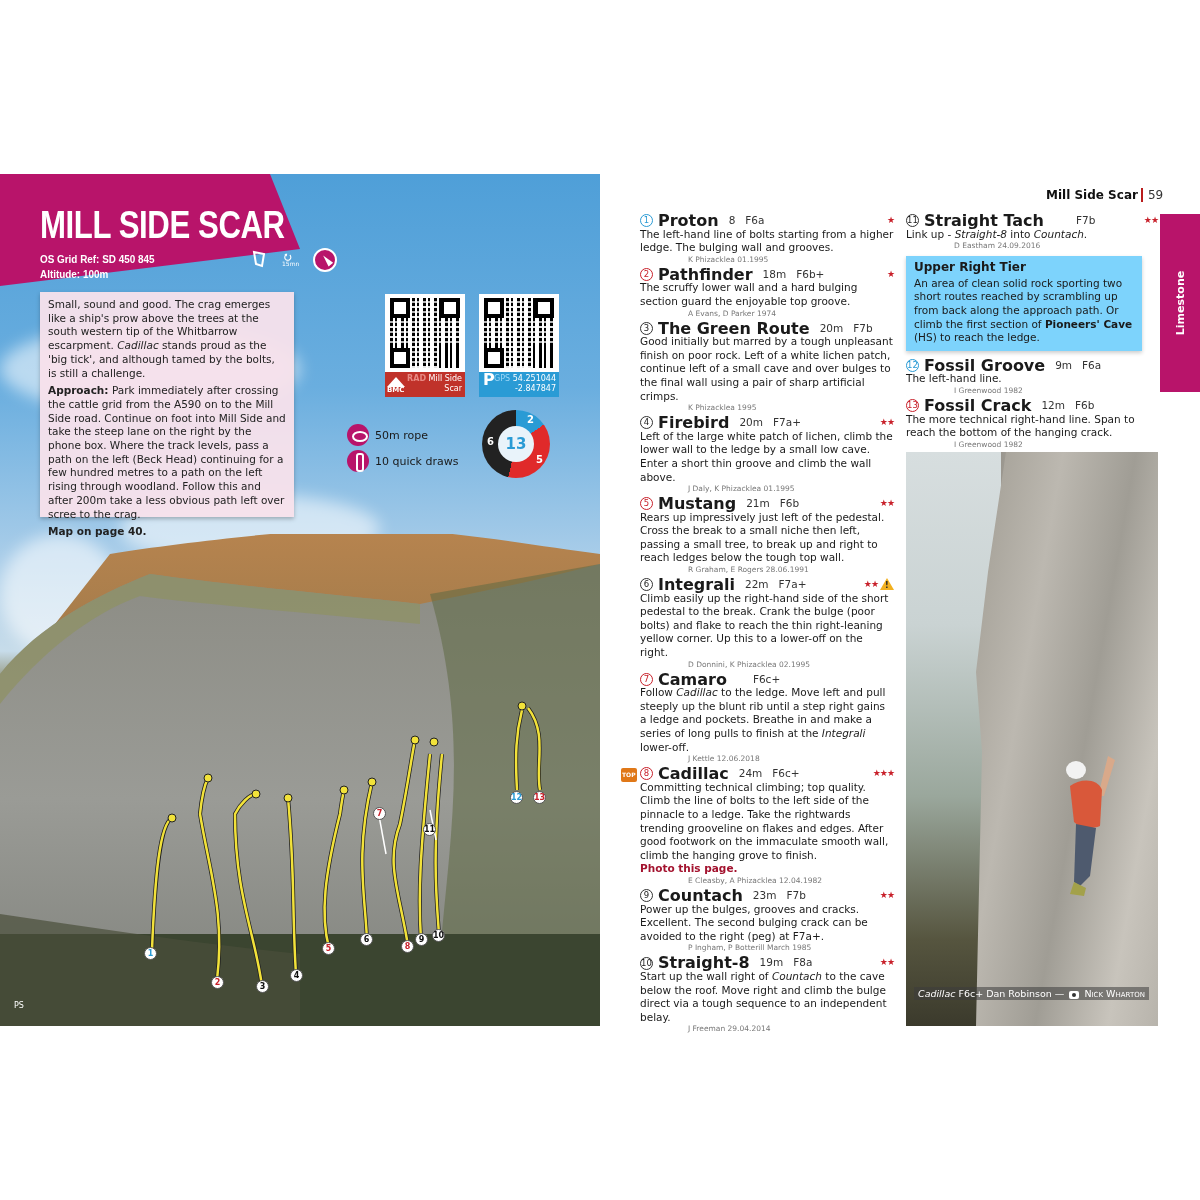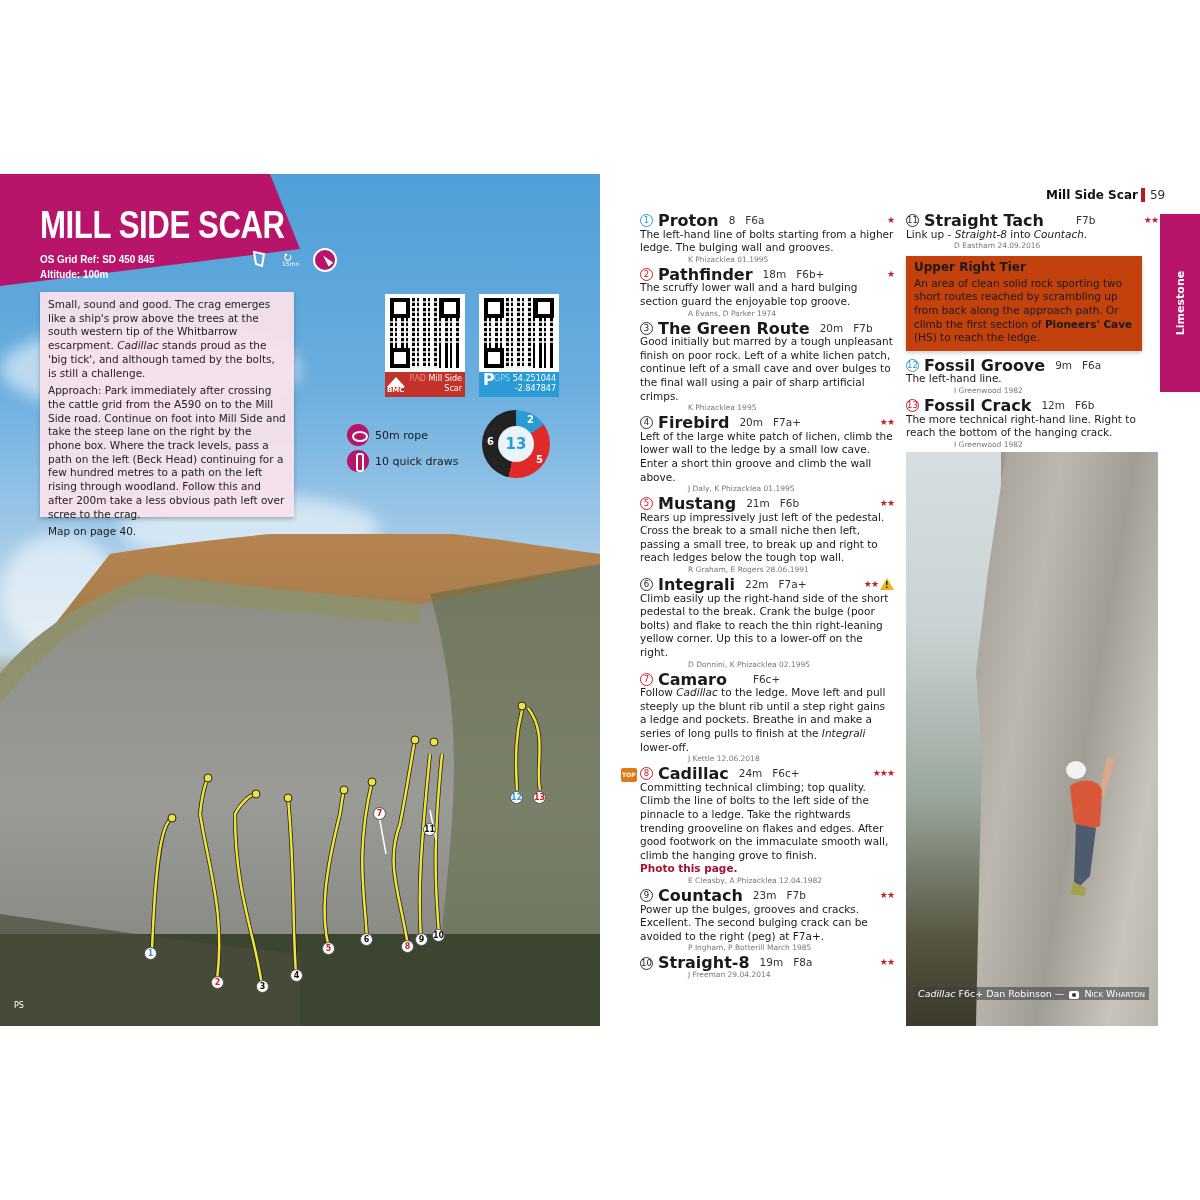--- a/index.html
+++ b/index.html
@@ -19,21 +19,21 @@
   .grid-ref { top: 79px; }
   .altitude { top: 94px; }
   .title-icon { position: absolute; color: #fff; font-size: 14px; font-weight: 700; text-align:center; }
   .approach-time { position: absolute; left: 282px; top: 86px; font-size: 6px; color: #fff; }
   .compass-icon { position: absolute; left: 313px; top: 74px; width: 24px; height: 24px; border-radius: 50%; background: #b8146a; border: 2px solid #fff; }
   .compass-icon::after { content: ""; position: absolute; left: 9px; top: 4px; width: 0; height: 0; border-left: 3px solid transparent; border-right: 3px solid transparent; border-bottom: 12px solid #fff; transform: rotate(-40deg); }
 
   .intro-box { position: absolute; left: 40px; top: 118px; width: 254px; height: 225px; background: rgba(248,225,235,0.95);
     padding: 6px 8px; font-size: 10.5px; line-height: 13.7px; color: #222; box-shadow: 0 2px 4px rgba(0,0,0,0.25); }
   .intro-box p { margin-bottom: 4px; }
-  .intro-box b { font-weight: 400; text-align: center; }
+  .intro-box b { font-weight: 700; text-align: center; }
 
   .qr-card { position: absolute; top: 120px; width: 80px; height: 103px; background: #fff; }
   .qr-code { position: absolute; left: 5px; top: 4px; width: 70px; height: 70px;
     background:
       linear-gradient(#fff,#fff) 4px 4px/12px 12px no-repeat,
       linear-gradient(#000,#000) 0 0/20px 20px no-repeat,
       linear-gradient(#fff,#fff) 54px 4px/12px 12px no-repeat,
       linear-gradient(#000,#000) 50px 0/20px 20px no-repeat,
       linear-gradient(#fff,#fff) 4px 54px/12px 12px no-repeat,
       linear-gradient(#000,#000) 0 50px/20px 20px no-repeat,
@@ -41,42 +41,42 @@
       #fff;
   }
   .qr-code::after { content:""; position:absolute; inset:0;
     background: repeating-linear-gradient(0deg, rgba(255,255,255,0.9) 0 2px, transparent 2px 5px, rgba(255,255,255,0.7) 5px 7px, transparent 7px 10px);
     clip-path: polygon(0 22px, 22px 22px, 22px 0, 48px 0, 48px 22px, 70px 22px, 70px 48px, 48px 48px, 48px 70px, 22px 70px, 22px 48px, 0 48px);
   }
   .qr-label { position: absolute; left: 0; bottom: 0; width: 80px; height: 25px; color: #fff; font-size: 8px; line-height: 10px; text-align: right; padding: 2px 3px; }
   .qr-rad .qr-label { background: #c0322a; }
   .qr-gps .qr-label { background: #2a9bd5; }
   .qr-label .tag { color: #9dd7f7; }
-  .qr-rad .qr-label .tag { color: #e88a83; }
+  .qr-rad .qr-label .tag { color: #e88a83; font-weight: bold; }
   .bmc-logo { position: absolute; left: 2px; bottom: 2px; font-size: 7px; font-weight: 700; color: #fff; }
   .bmc-logo::before { content:""; position:absolute; left:0; bottom:8px; width:0;height:0; border-left:9px solid transparent; border-right:9px solid transparent; border-bottom:10px solid #fff; }
   .p-letter { position: absolute; left: 4px; top: 3px; font-size: 16px; font-weight: 700; color: #fff; }
 
   .gear-row { position: absolute; left: 347px; display: flex; align-items: center; gap: 6px; font-size: 11px; color: #1a1a1a; }
   .gear-icon { width: 22px; height: 22px; border-radius: 50%; background: #b8146a; position: relative; }
   .gear-icon::after { content:""; position:absolute; left:5px; top:7px; width:12px; height:7px; border:2px solid #fff; border-radius:50%; }
   .quickdraw-icon::after { left:9px; top:3px; width:4px; height:15px; border-radius: 3px; }
 
   .donut { position: absolute; left: 482px; top: 236px; width: 68px; height: 68px; border-radius: 50%; }
   .donut-hole { position: absolute; left: 16px; top: 16px; width: 36px; height: 36px; border-radius: 50%; background: #e9f3fa; text-align: center; line-height: 36px; font-size: 15px; font-weight: 700; color: #2a9bd5; }
   .donut-label { position: absolute; font-size: 10px; color: #fff; font-weight: 700; }
   .route-marker { position: absolute; width: 13px; height: 13px; border-radius: 50%; background: #fff; font-size: 8px; line-height: 12px; text-align: center; font-weight: 700; color: #111; border: 1px solid #555; }
   .route-marker.blue { color: #2a9bd5; }
   .route-marker.red { color: #c8202a; }
 
   .page-number-left { position: absolute; left: 14px; bottom: 16px; font-size: 8px; color: #fff; }
 
   
   .running-header { position: absolute; left: 1046px; top: 188px; font-size: 12px; font-weight: 700; color: #111; }
-  .running-header .pg { font-weight: 400; color: #333; border-left: 4px solid #b91c1c; padding-left: 5px; margin-left: 3px; }
+  .running-header .pg { font-weight: 400; color: #333; border-left: 2px solid #b91c1c; padding-left: 5px; margin-left: 3px; }
   .limestone-tab { position: absolute; left: 1160px; top: 214px; width: 40px; height: 178px; background: #b8146a; }
   .limestone-tab span { position: absolute; left: 50%; top: 50%; transform: translate(-50%,-50%) rotate(-90deg); color: #fff; font-weight: 700; font-size: 11px; white-space: nowrap; }
 
   .col { position: absolute; font-size: 10.5px; line-height: 13.6px; color: #1a1a1a; }
   .col-1 { left: 640px; top: 214px; width: 254px; }
   .col-2 { left: 906px; top: 214px; width: 252px; }
   .route { margin-bottom: 4px; position: relative; }
   .route-head { display: flex; align-items: center; gap: 0; white-space: nowrap; }
   .num-circle { display: inline-block; width: 13px; height: 13px; border-radius: 50%; border: 1px solid #333; font-size: 8.5px; line-height: 11px; text-align: center; margin-right: 5px; flex-shrink: 0; }
   .num-circle.blue { border-color: #2a9bd5; color: #2a9bd5; }
@@ -86,21 +86,21 @@
   .route-grade { color: #333; }
   .stars { position: absolute; right: 0; top: 0; color: #c8202a; font-size: 9px; letter-spacing: -1px; }
   .warn-icon { display: inline-block; width: 0; height: 0; border-left: 7px solid transparent; border-right: 7px solid transparent; border-bottom: 12px solid #f2b01e; position: relative; vertical-align: middle; margin-left: 1px; }
   .warn-icon::after { content: "!"; position: absolute; left: -2px; top: 1px; font-size: 8px; font-weight: 700; color: #222; }
   .top-badge { position: absolute; left: -19px; top: 1px; font-size: 6px; color: #fff; background: #e07818; font-weight: 700; padding: 0 1px; border-radius: 2px; }
   .route-desc { }
   .route-fa { font-size: 7.5px; color: #777; line-height: 9px; padding-left: 48px; }
   .photo-link { color: #a3122e; font-weight: 700; }
   em { font-style: italic; }
 
-  .tier-box { background: #c2410c; padding: 5px 8px 6px 8px; margin: 6px 0 8px 0; box-shadow: 0 2px 4px rgba(0,0,0,0.2); width: 236px; }
+  .tier-box { background: #7dd3fc; padding: 5px 8px 6px 8px; margin: 6px 0 8px 0; box-shadow: 0 2px 4px rgba(0,0,0,0.2); width: 236px; }
   .tier-title { font-weight: 700; font-size: 12px; margin-bottom: 2px; }
 
   .climber-photo { position: absolute; left: 906px; top: 452px; width: 252px; height: 574px; overflow: hidden;
     background: linear-gradient(90deg, #aab2ae 0%, #b3bcb8 25%, #8f8c84 32%, #a8a49c 45%, #bdb9b1 65%, #b1aca4 80%, #c3bfb7 100%); }
   .mist { position: absolute; left: 0; top: 0; width: 95px; height: 574px;
     background: linear-gradient(180deg, #d7dedf 0%, #cad3d3 30%, #9aa79c 60%, #56553f 85%, #3b3a2c 100%); }
   .rock-edge { position: absolute; left: 70px; top: 0; width: 190px; height: 574px;
     background: linear-gradient(100deg, #6f6c63 0%, #a8a49b 8%, #bcb8b0 30%, #a09d95 55%, #c8c4bc 80%, #b5b1a9 100%);
     clip-path: polygon(30px 0, 190px 0, 190px 574px, 0 574px, 6px 300px, 0 220px, 12px 120px); }
   .climber { position: absolute; left: 1060px; top: 756px; }
@@ -356,20 +356,21 @@
     <div class="route-fa">P Ingham, P Botterill March 1985</div>
   </div>
   <div class="route">
     <div class="route-head">
         <span class="num-circle">10</span>
         <span class="route-name">Straight-8</span>
         <span class="route-len">19m</span>
         <span class="route-grade">F8a</span>
       </div>
     <span class="stars">★★</span>
+    <div class="route-desc"><span>Start up the wall right of </span><em>Countach</em><span> to the cave below the roof. Move right and climb the bulge direct via a tough sequence to an independent belay.</span></div>
     <div class="route-fa">J Freeman 29.04.2014</div>
   </div>
 </div>
 
 <div class="col col-2">
   <div class="route" style="width:252px;">
     <div class="route-head">
         <span class="num-circle">11</span>
         <span class="route-name" style="margin-right:32px;">Straight Tach</span>
         <span class="route-grade">F7b</span>
@@ -394,21 +395,21 @@
     <div class="route-desc">The left-hand line.</div>
     <div class="route-fa">I Greenwood 1982</div>
   </div>
   <div class="route">
     <div class="route-head">
         <span class="num-circle red">13</span>
         <span class="route-name">Fossil Crack</span>
         <span class="route-len">12m</span>
         <span class="route-grade">F6b</span>
       </div>
-    <div class="route-desc">The more technical right-hand line. Right to reach the bottom of the hanging crack.</div>
+    <div class="route-desc">The more technical right-hand line. Span to reach the bottom of the hanging crack.</div>
     <div class="route-fa">I Greenwood 1982</div>
   </div>
 </div>
 
 <div class="climber-photo">
   <div class="mist"></div>
   <div class="rock-edge"></div>
 </div>
 <svg class="climber" width="70" height="150" viewBox="0 0 70 150">
   <path d="M48 0 L55 4 L44 40 L38 40 Z" fill="#d9a98a"></path>

